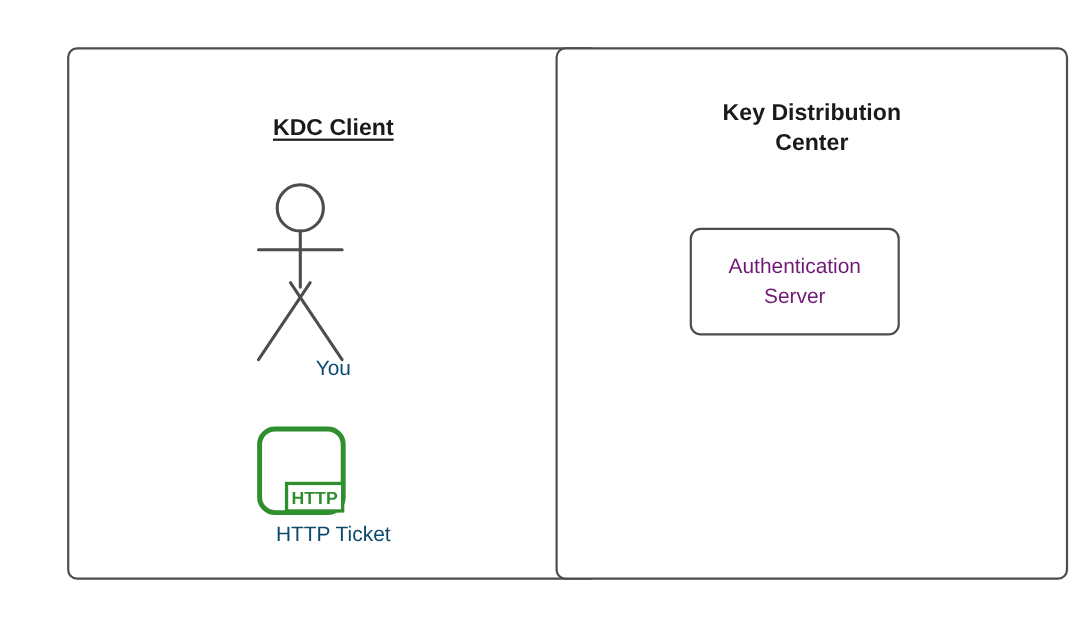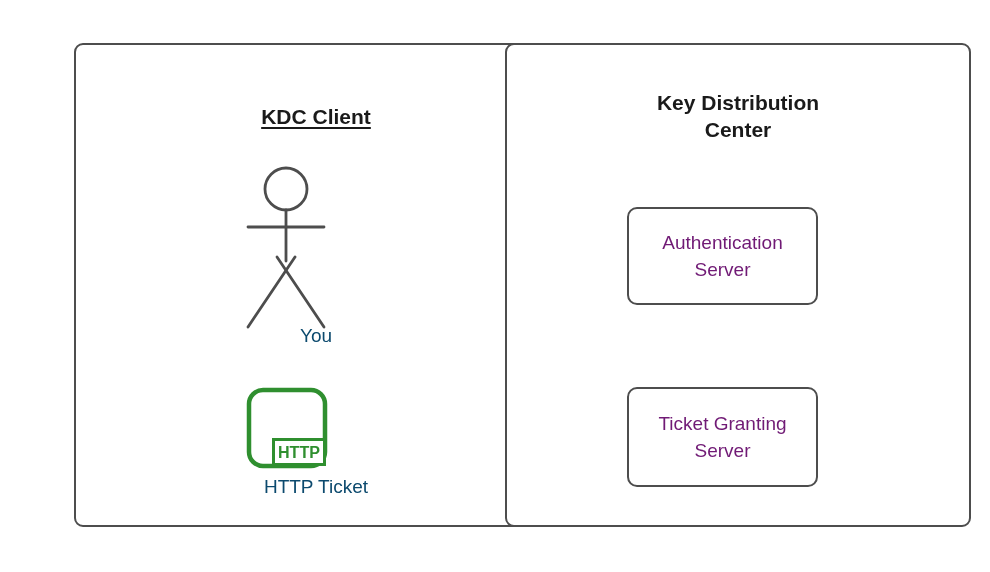--- a/index.html
+++ b/index.html
@@ -17,21 +17,21 @@
   }
   .panel {
     position: absolute;
     top: 43px;
     height: 484px;
     background: #ffffff;
     border: 2px solid #4d4d4d;
     border-radius: 9px;
     box-sizing: border-box;
   }
-  .panel-left  { left: 74px;  width: 484px; }
+  .panel-left  { left: 61px;  width: 484px; }
   .panel-right { left: 505px; width: 466px; }
 
   .panel-title {
     position: absolute;
     left: 0;
     right: 0;
     text-align: center;
     font-size: 21px;
     font-weight: bold;
     color: #1a1a1a;
@@ -124,18 +124,15 @@
 
   <div class="panel panel-right">
     <div class="panel-title panel-title-right">
       <span class="wrap">Key Distribution Center</span>
     </div>
 
     <div class="inner-box inner-box-auth">
       <span>Authentication Server</span>
     </div>
 
-    <div class="inner-box inner-box-tgs">
-      <span>Ticket Granting Server</span>
-    </div>
   </div>
 
 </div>
 
 </body></html>

